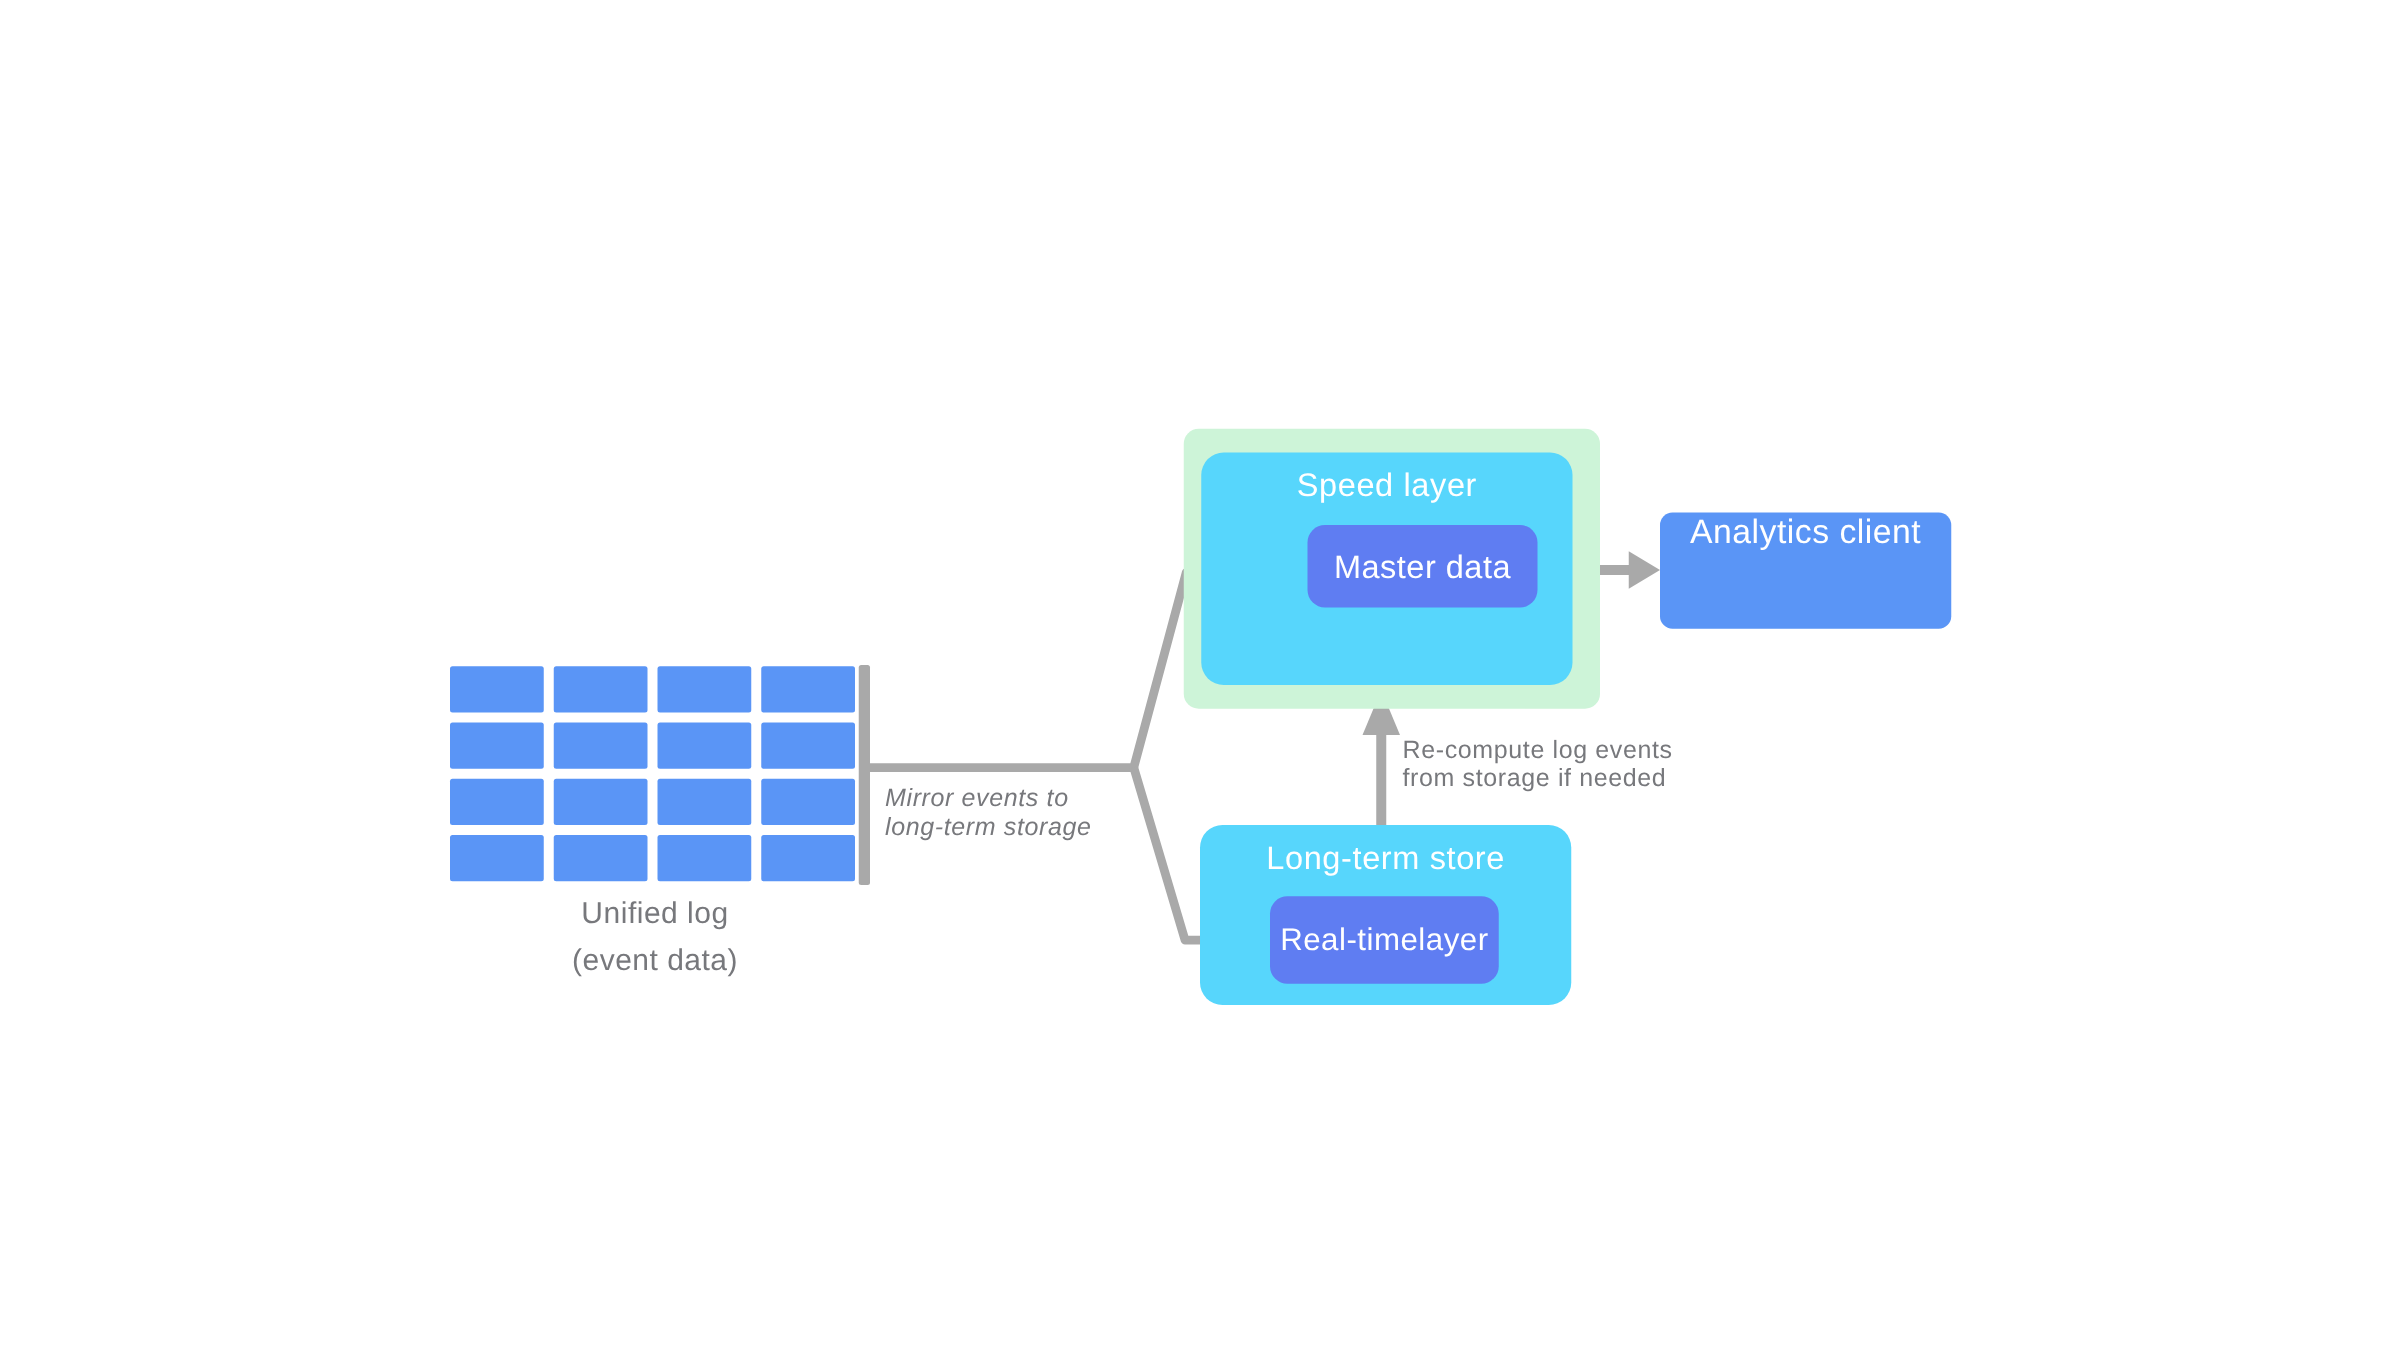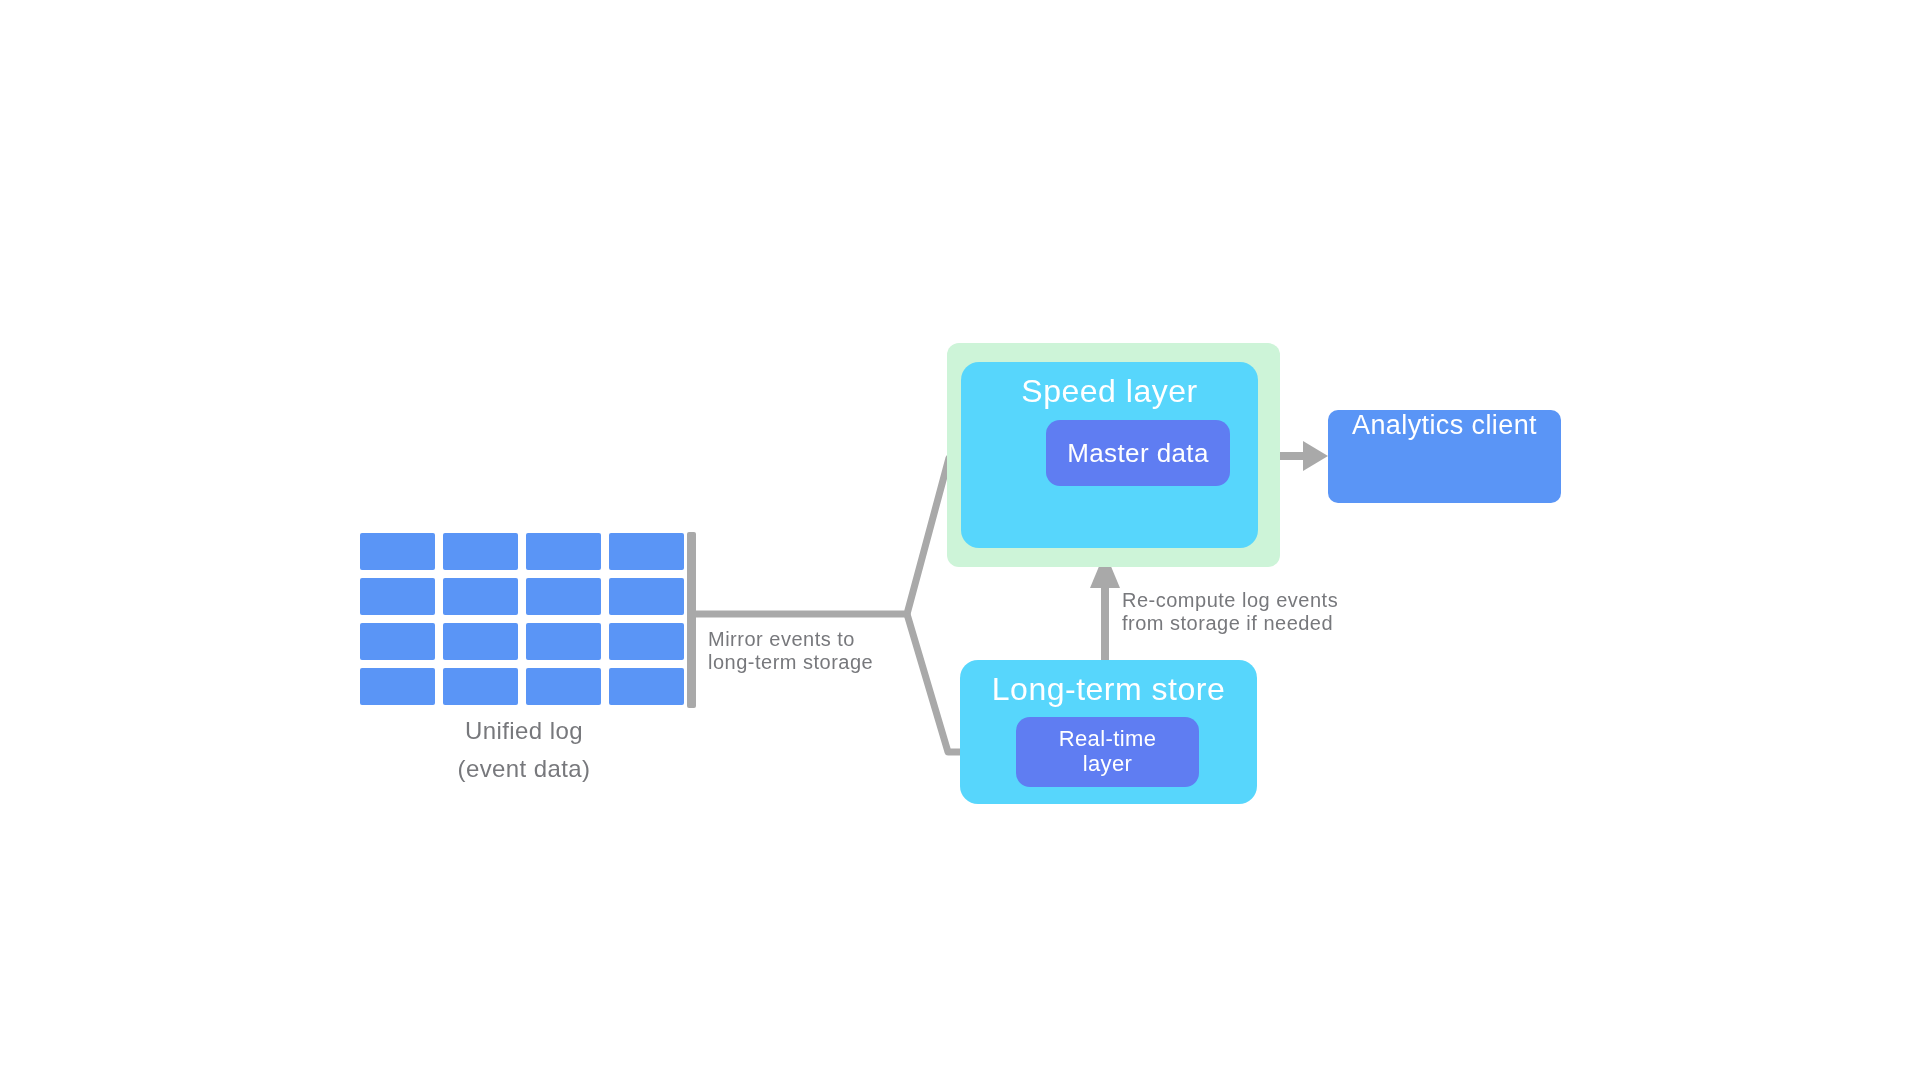--- a/index.html
+++ b/index.html
@@ -42,21 +42,21 @@
   }
   
   .edge-label {
     position: absolute;
     color: var(--label-gray, #77787c);
     font-size: 20px;
     line-height: 23px;
     letter-spacing: 0.5px;
     white-space: nowrap;
   }
-  .edge-label.mirror { left: 708px; top: 628px; }
+  .edge-label.mirror { left: 708px; top: 628px; font-style: italic; }
   .edge-label.recompute { left: 1122px; top: 589px; }
   
   .connectors {
     position: absolute;
     left: 0; top: 0;
     width: 1920px;
     height: 1080px;
     pointer-events: none;
   }
   
@@ -76,37 +76,37 @@
     width: 297px;
     height: 186px;
     background: var(--cyan, #57d6fc);
     border-radius: 18px;
   }
   .box-title {
     width: 100%;
     padding-top: 11px;
     text-align: center;
     color: var(--white-text, #ffffff);
-    font-size: 32px;
+    font-size: 26px;
     letter-spacing: 0.5px;
   }
   .node-btn {
     position: absolute;
     display: flex;
     align-items: center;
     justify-content: center;
     background: var(--node-blue, #5f7df2);
     border-radius: 14px;
     color: var(--white-text, #ffffff);
     font-size: 26px;
     letter-spacing: 0.4px;
     text-align: center;
   }
   .master-node { left: 1016px; top: 420px; width: 184px; height: 66px; margin-left: 30px; }
-  .rtv-node { left: 1016px; top: 717px; width: 183px; height: 70px; font-size: 22px; line-height: 1.12; flex-direction: column; }
+  .rtv-node { left: 1016px; top: 717px; width: 183px; height: 70px; font-size: 25px; line-height: 1.12; flex-direction: row; }
   
   .lts-box {
     position: absolute;
     left: 960px;
     top: 660px;
     width: 297px;
     height: 144px;
     background: var(--cyan, #57d6fc);
     border-radius: 18px;
   }

